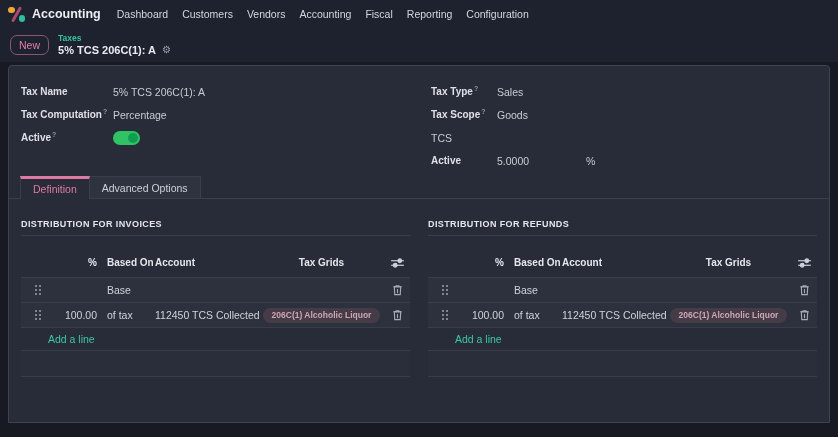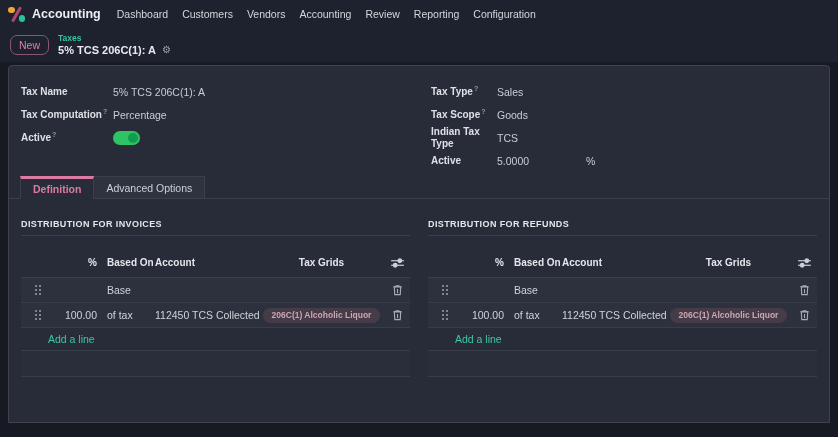--- a/index.html
+++ b/index.html
@@ -62,21 +62,20 @@
   .toggle { position: relative; width: 27px; height: 14px; border-radius: 7px; background: #2fc366; display: inline-block; cursor: pointer; }
   .toggle .knob { position: absolute; right: 2px; top: 2px; width: 10px; height: 10px; border-radius: 50%; background: #0f9d50; }
 
   
   .tabs { display: flex; padding-left: 11px; border-bottom: 1px solid #3a3f4c; height: 23px; align-items: stretch; }
   .tab { display: flex; align-items: center; padding: 0 12px; font-size: 10.5px; cursor: pointer; }
   .tab.active {
     color: #dc7aa4; background: #282c38;
     border-top: 3px solid #dc7aa4; border-left: 1px solid #3a3f4c; border-right: 1px solid #3a3f4c;
     margin-bottom: -1px;
-    font-weight: bold;
   }
   .tab.inactive {
     color: #ccd0d7; background: #2f3340;
     border-top: 1px solid #3a3f4c; border-right: 1px solid #3a3f4c;
   }
 
   
   .tab-content { padding: 20px 12px 0; }
   .dist-grid { display: grid; grid-template-columns: 1fr 1fr; column-gap: 18px; }
   .dist-title {
@@ -116,21 +115,21 @@
       <span class="dot-top"></span>
       <span class="dot-bottom"></span>
     </span>
     <span class="app-name">Accounting</span>
   </div>
   <nav class="menu">
     <span class="menu-item">Dashboard</span>
     <span class="menu-item">Customers</span>
     <span class="menu-item">Vendors</span>
     <span class="menu-item">Accounting</span>
-    <span class="menu-item">Review</span>
+    <span class="menu-item">Fiscal</span>
     <span class="menu-item">Reporting</span>
     <span class="menu-item">Configuration</span>
   </nav>
 </header>
 
 <div class="control-panel">
   <button class="new-btn">New</button>
   <div class="breadcrumb">
     <span class="bc-parent">Taxes</span>
     <span class="bc-current-row">
@@ -164,21 +163,20 @@
     <div class="fcol right">
       <div class="frow">
         <span class="flabel"><span>Tax Type</span><sup>?</sup></span>
         <span class="fvalue">Sales</span>
       </div>
       <div class="frow">
         <span class="flabel"><span>Tax Scope</span><sup>?</sup></span>
         <span class="fvalue">Goods</span>
       </div>
       <div class="frow">
-        <span class="flabel"><span>Indian Tax Type</span><sup></sup></span>
         <span class="fvalue">TCS</span>
       </div>
       <div class="frow">
         <span class="flabel"><span>Active</span><sup></sup></span>
         <span class="fvalue amount-val">5.0000</span>
         <span class="unit">%</span>
       </div>
     </div>
   </div>
 

